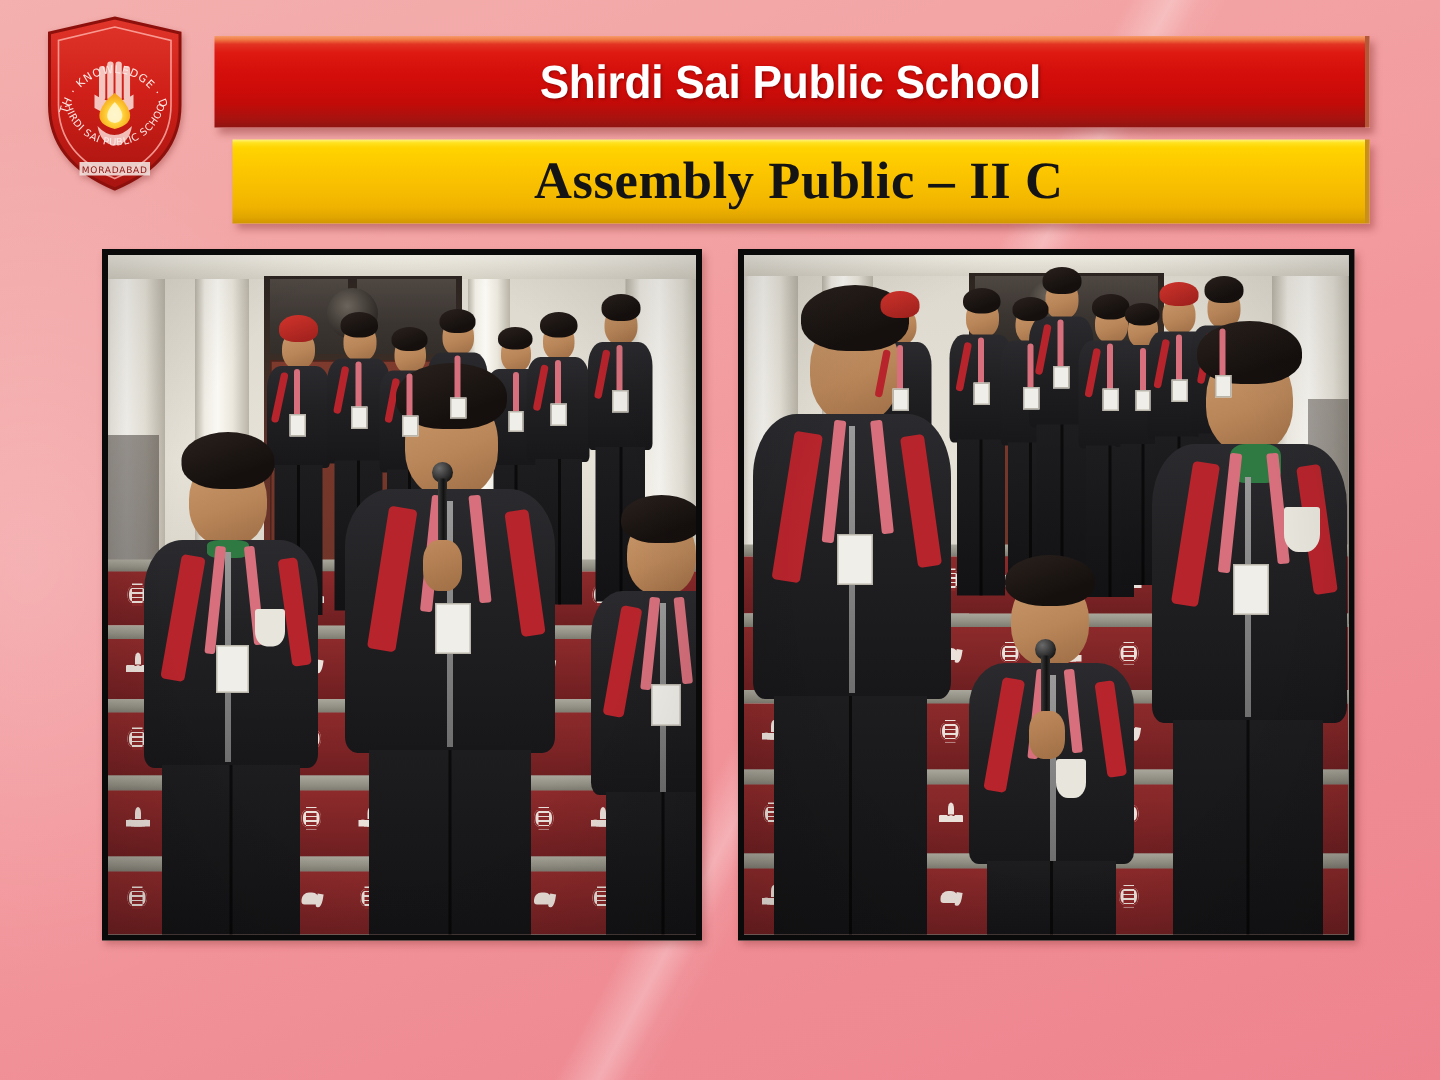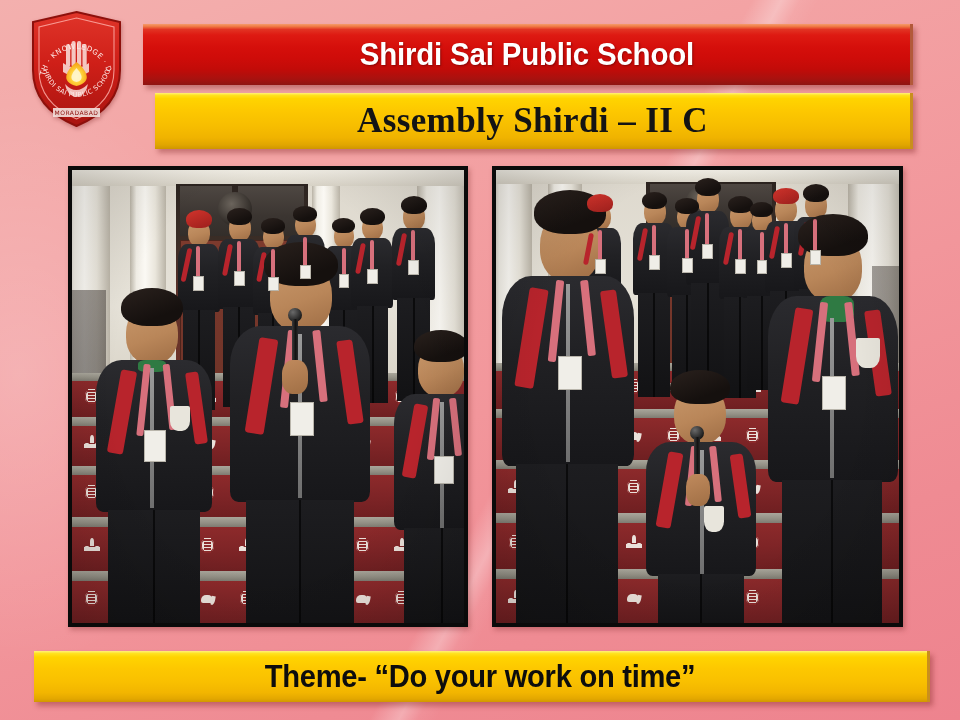--- a/index.html
+++ b/index.html
@@ -395,21 +395,21 @@
         <text x="51.5" y="107" font-family="DejaVu Sans, sans-serif" font-size="6" fill="#8d100c" text-anchor="middle" letter-spacing="0.5">MORADABAD</text>
       </svg>
     </div>
   </div>
 
   <div id="title-banner">
     <span class="txt">Shirdi Sai Public School</span>
   </div>
 
   <div id="subtitle-banner">
-    <span class="txt">Assembly Shirdi – II C</span>
+    <span class="txt">Assembly Public – II C</span>
   </div>
 
   <div class="photo" id="photo-left">
     <div class="pic">
       <div class="scene-bg"></div>
 
       <div class="pillar" style="left:-6px; top:0; width:44px; height:300px;"></div>
       <div class="pillar" style="left:58px; top:0; width:36px; height:290px;"></div>
       <div class="pillar" style="left:240px; top:0; width:28px; height:250px;"></div>
       <div class="pillar" style="left:345px; top:0; width:54px; height:300px;"></div>
@@ -811,17 +811,14 @@
         <div class="lanyard" style="left:80px; top:88px; width:8px; height:74px; transform:rotate(-6deg);"></div>
         <div class="idcard" style="left:54px; top:162px; width:24px; height:34px;"></div>
         <div class="badge" style="left:88px; top:124px; width:24px; height:30px;"></div>
         <div class="legs" style="left:14px; top:266px; width:100px; height:151px;"></div>
       </div>
 
       <div class="vignette"></div>
     </div>
   </div>
 
-  <div id="theme-banner">
-    <span class="txt">Theme- “Do your work on time”</span>
-  </div>
 
 </div>
 
 </body></html>

